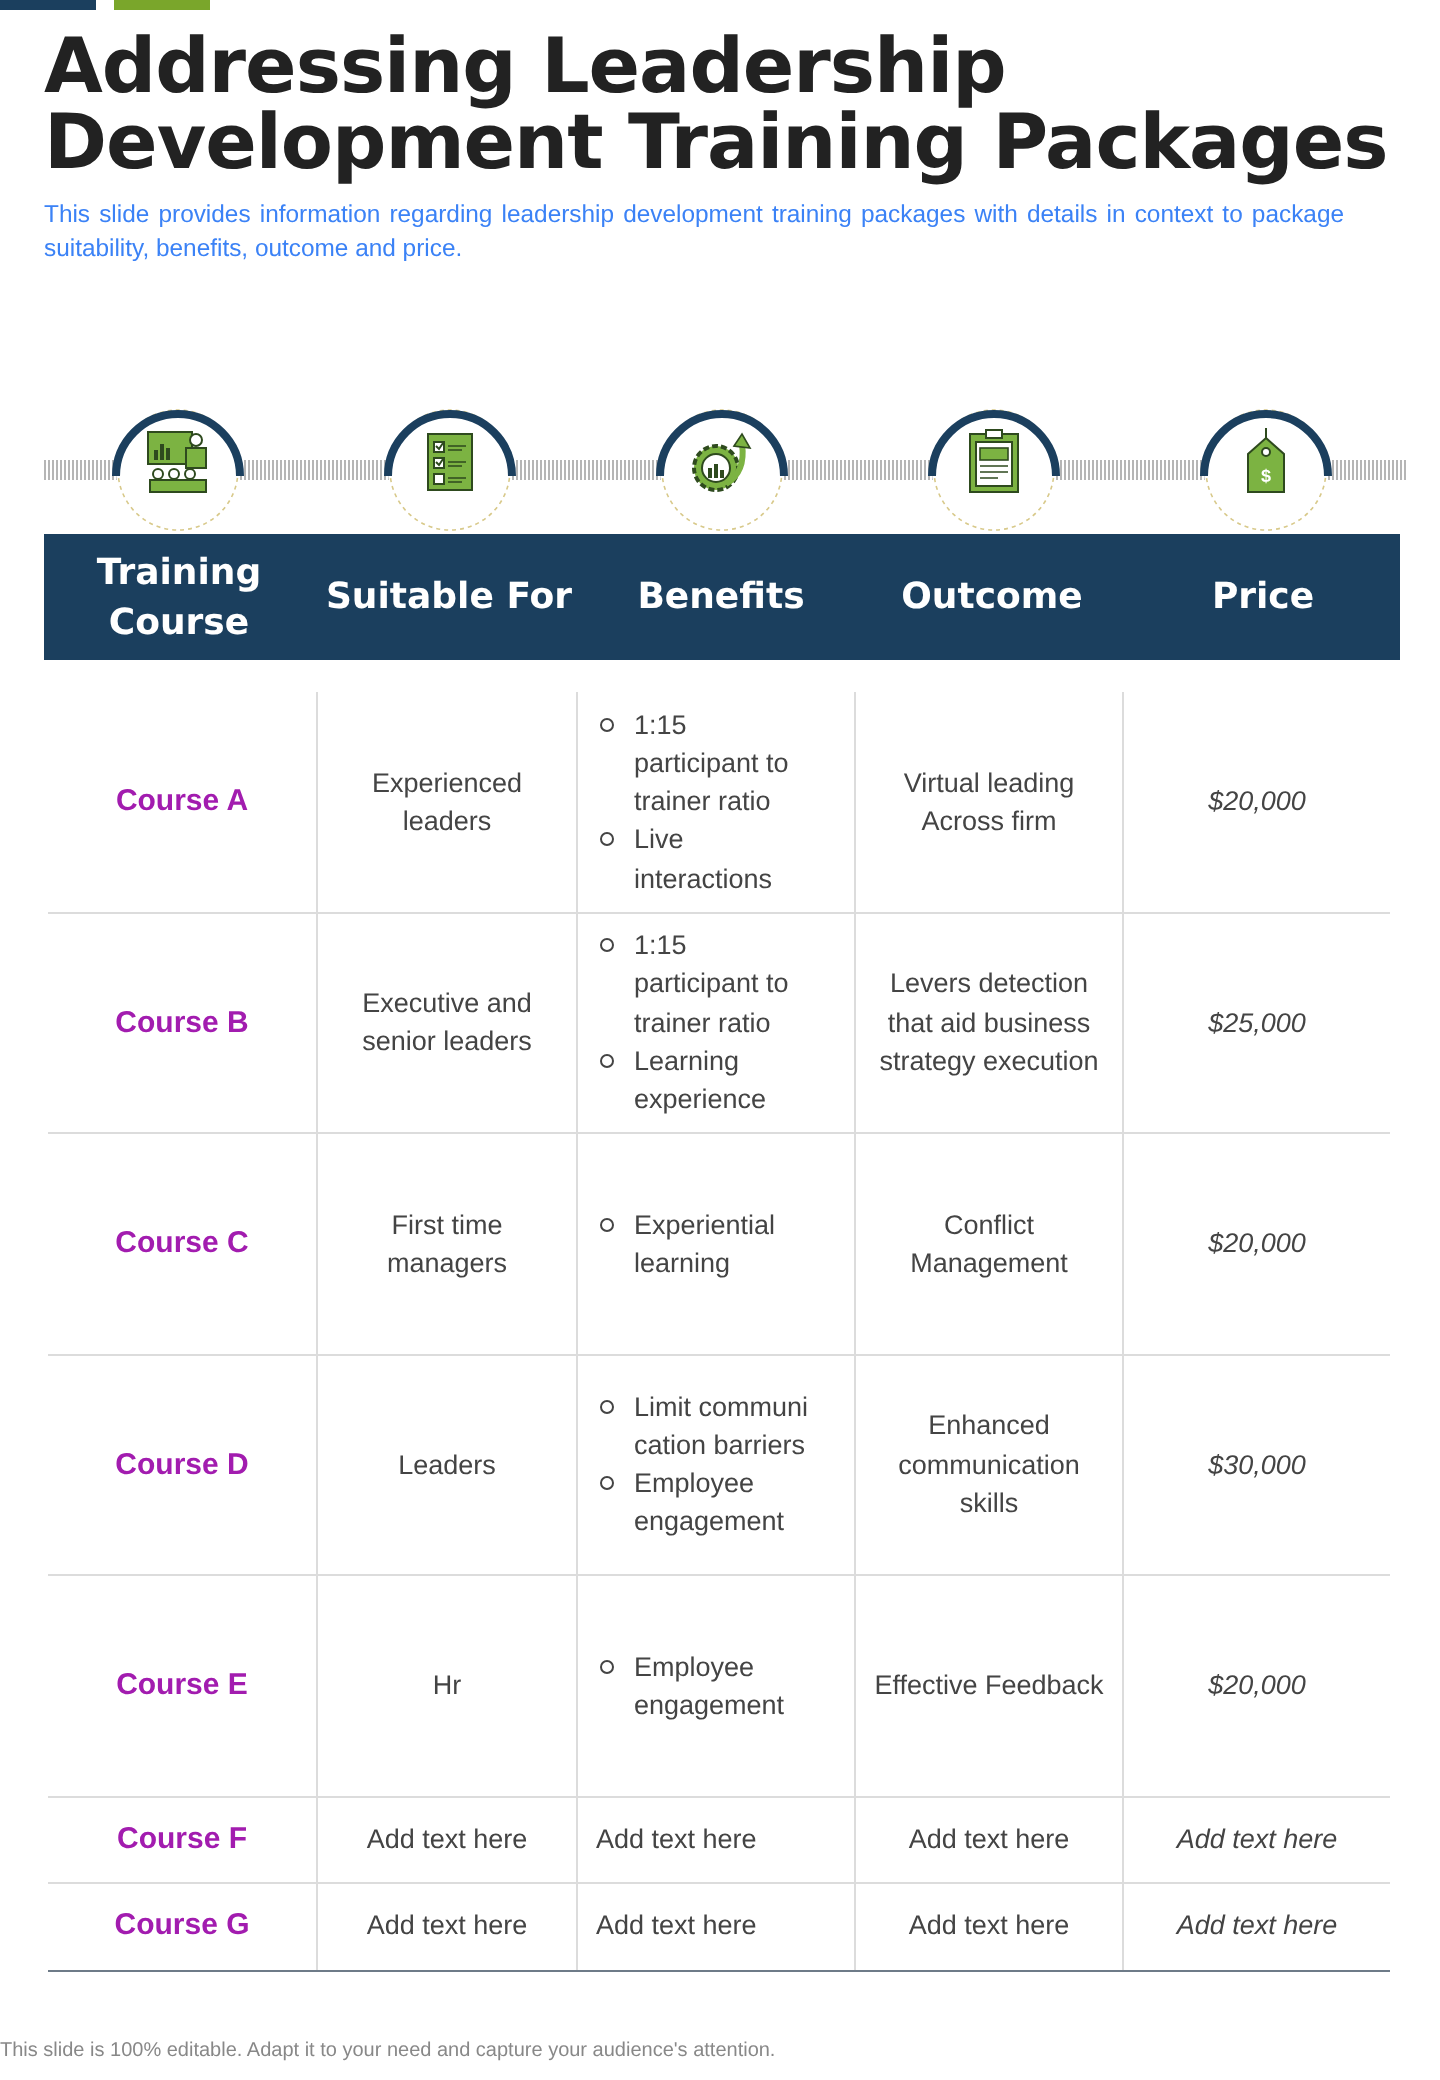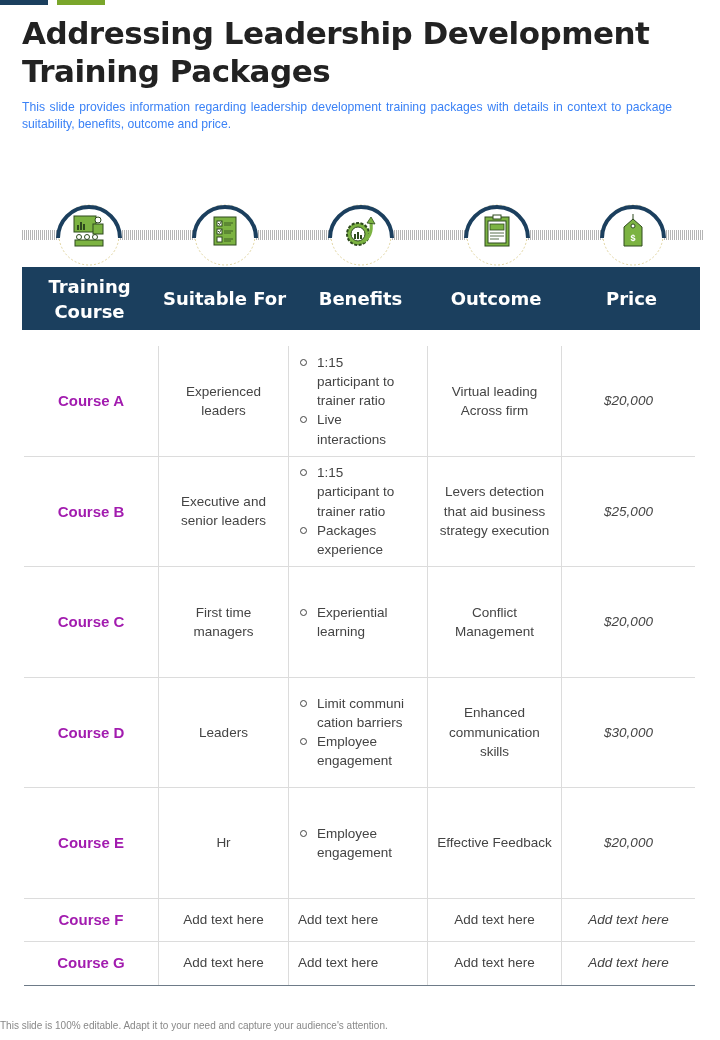--- a/index.html
+++ b/index.html
@@ -3,21 +3,21 @@
 <meta charset="utf-8">
 <style>
   * { box-sizing: border-box; margin: 0; padding: 0; }
   html, body { width: 720px; height: 1040px; background: #ffffff; overflow: hidden; }
   body { position: relative; font-family: "Liberation Sans", sans-serif; color: #333; }
 
   .top-bar-navy { position: absolute; left: 0; top: 0; width: 48px; height: 5px; background: #1b3f5e; }
   .top-bar-green { position: absolute; left: 57px; top: 0; width: 48px; height: 5px; background: #7aa62b; }
 
   .title { position: absolute; left: 22px; top: 14px; width: 680px; font-family: "DejaVu Sans", sans-serif;
-           font-weight: bold; font-size: 31px; line-height: 38px; color: #222; letter-spacing: -0.5px; }
+           font-weight: bold; font-size: 38px; line-height: 38px; color: #222; letter-spacing: -0.5px; }
   .subtitle { position: absolute; left: 22px; top: 99px; width: 650px; font-size: 12.2px; line-height: 17px;
               color: #3b82f6; text-align: justify; }
 
   
   .icon-row { position: absolute; left: 22px; top: 200px; width: 682px; height: 70px; }
   .dash-line { position: absolute; left: 0; right: 0; top: 30px; height: 10px;
                background: repeating-linear-gradient(90deg, #b5b5b5 0 1px, transparent 1px 2px); }
   .icon-slot { position: absolute; top: 2px; width: 72px; height: 68px; }
   .icon-slot .halo { position: absolute; left: 0; top: 0; width: 72px; height: 66px; }
   .icon-slot .glyph { position: absolute; left: 20px; top: 12px; width: 32px; height: 34px; }
@@ -165,21 +165,21 @@
     <div class="td c4">Virtual leading Across firm</div>
     <div class="td c5">$20,000</div>
   </div>
 
   <div class="tr row-big">
     <div class="td c1 course">Course B</div>
     <div class="td c2">Executive and senior leaders</div>
     <div class="td c3 benefits">
       <ul class="bullets">
         <li>1:15 participant to trainer ratio</li>
-        <li>Packages experience</li>
+        <li>Learning experience</li>
       </ul>
     </div>
     <div class="td c4">Levers detection that aid business strategy execution</div>
     <div class="td c5">$25,000</div>
   </div>
 
   <div class="tr row-big">
     <div class="td c1 course">Course C</div>
     <div class="td c2">First time managers</div>
     <div class="td c3 benefits">

